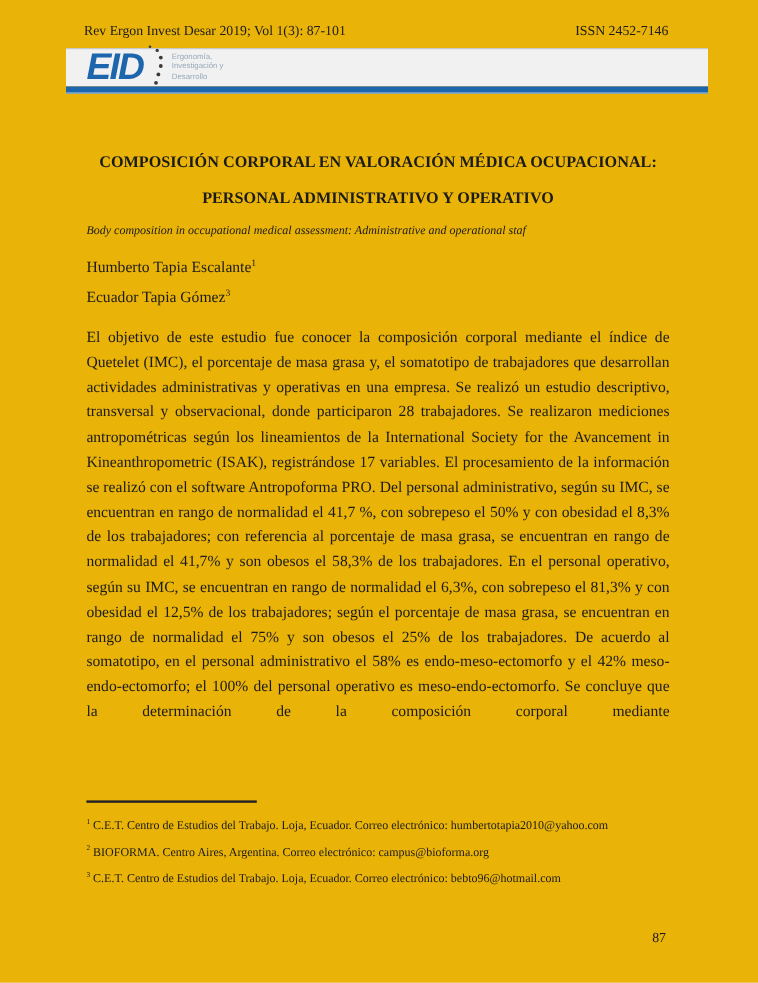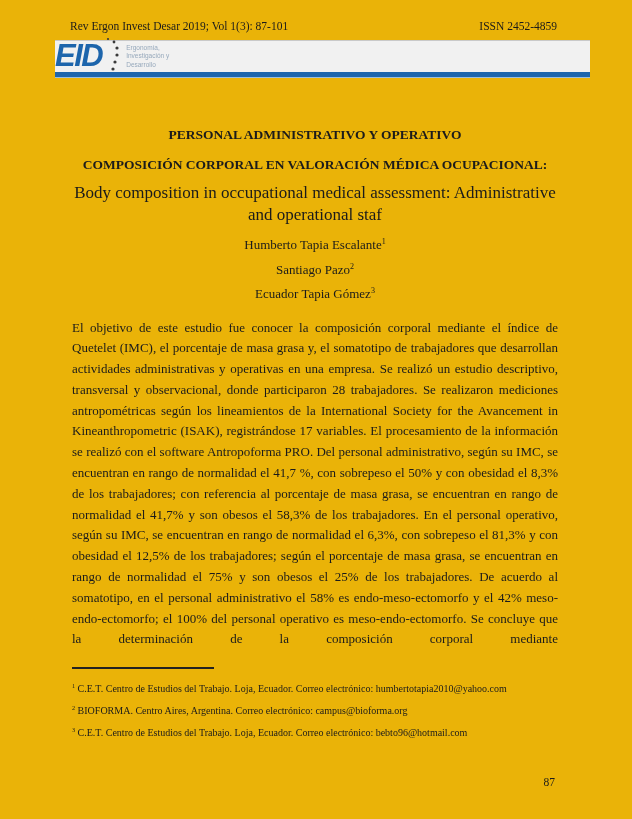--- a/index.html
+++ b/index.html
@@ -21,20 +21,21 @@
     font-size:11.5px;
   }
 
   
   .banner { position:absolute; left:55px; top:40px; width:535px; }
   .banner-strip {
     border-top:1px solid #c9c9c9;
     background:#f1f1f1;
     height:32px;
     display:flex; align-items:center;
+    padding-left:17px;
     box-sizing:border-box;
   }
   .logo { display:flex; align-items:center; }
   .eid {
     font-family:"Liberation Sans", sans-serif;
     font-weight:bold; font-style:italic;
     font-size:31px; line-height:1;
     color:#1d65ac; letter-spacing:-1.5px;
     position:relative; top:-1px;
   }
@@ -49,24 +50,24 @@
   
   .content { position:absolute; left:72px; right:74px; top:112px; }
   .title {
     margin:8px 0 0 0;
     font-size:13.5px; font-weight:bold;
     text-align:center; line-height:30px;
   }
   .title .tl { display:block; }
   .subtitle {
     margin:2px 0 0 0;
-    font-size:17px;
-    text-align:center; line-height:22px;
+    font-style:italic; font-size:10px;
+    text-align:left; line-height:22px;
   }
-  .authors { margin-top:7px; text-align:center; font-size:13px; line-height:24.5px; }
+  .authors { margin-top:7px; text-align:left; font-size:13px; line-height:24.5px; }
   sup { font-size:62%; vertical-align:super; line-height:0; }
 
   .abstract-heading { margin:24px 0 0 0; font-size:12.5px; font-weight:bold; }
   .abstract {
     margin:11px 0 0 0;
     font-size:13px; line-height:20.8px;
     text-align:justify; text-align-last:justify;
   }
 
   
@@ -74,21 +75,21 @@
   .footnotes { position:absolute; left:72px; right:74px; top:678px; font-size:10px; line-height:22px; }
   .page-number { position:absolute; right:77px; top:776px; font-size:11.5px; }
 </style>
 </head>
 <body>
 
 <div class="page">
 
   <header class="running-header">
     <span>Rev Ergon Invest Desar 2019; Vol 1(3): 87-101</span>
-    <span>ISSN 2452-4859</span>
+    <span>ISSN 2452-7146</span>
   </header>
 
   <div class="banner">
     <div class="banner-strip">
       <div class="logo">
         <span class="eid">EID</span>
         <svg class="dots" width="18" height="38" viewBox="0 0 18 38">
           <circle cx="4" cy="3" r="1.1" fill="#3a3a3a"></circle>
           <circle cx="10" cy="6" r="1.4" fill="#3a3a3a"></circle>
           <circle cx="13" cy="12" r="1.6" fill="#3a3a3a"></circle>
@@ -101,29 +102,28 @@
           <div>Investigación y</div>
           <div>Desarrollo</div>
         </div>
       </div>
     </div>
     <div class="blue-rule"></div>
   </div>
 
   <main class="content">
     <h1 class="title">
+      <span class="tl">COMPOSICIÓN CORPORAL EN VALORACIÓN MÉDICA OCUPACIONAL:</span>
       <span class="tl">PERSONAL ADMINISTRATIVO Y OPERATIVO</span>
-      <span class="tl">COMPOSICIÓN CORPORAL EN VALORACIÓN MÉDICA OCUPACIONAL:</span>
     </h1>
 
     <p class="subtitle">Body composition in occupational medical assessment: Administrative and operational staf</p>
 
     <div class="authors">
       <div class="author"><span>Humberto Tapia Escalante</span><sup>1</sup></div>
-      <div class="author"><span>Santiago Pazo</span><sup>2</sup></div>
       <div class="author"><span>Ecuador Tapia Gómez</span><sup>3</sup></div>
     </div>
 
 
     <p class="abstract">El objetivo de este estudio fue conocer la composición corporal mediante el índice de Quetelet (IMC), el porcentaje de masa grasa y, el somatotipo de trabajadores que desarrollan actividades administrativas y operativas en una empresa. Se realizó un estudio descriptivo, transversal y observacional, donde participaron 28 trabajadores. Se realizaron mediciones antropométricas según los lineamientos de la International Society for the Avancement in Kineanthropometric (ISAK), registrándose 17 variables. El procesamiento de la información se realizó con el software Antropoforma PRO. Del personal administrativo, según su IMC, se encuentran en rango de normalidad el 41,7 %, con sobrepeso el 50% y con obesidad el 8,3% de los trabajadores; con referencia al porcentaje de masa grasa, se encuentran en rango de normalidad el 41,7% y son obesos el 58,3% de los trabajadores. En el personal operativo, según su IMC, se encuentran en rango de normalidad el 6,3%, con sobrepeso el 81,3% y con obesidad el 12,5% de los trabajadores; según el porcentaje de masa grasa, se encuentran en rango de normalidad el 75% y son obesos el 25% de los trabajadores. De acuerdo al somatotipo, en el personal administrativo el 58% es endo-meso-ectomorfo y el 42% meso-endo-ectomorfo; el 100% del personal operativo es meso-endo-ectomorfo. Se concluye que la determinación de la composición corporal mediante</p>
   </main>
 
   <div class="fn-rule"></div>
 
   <div class="footnotes">

